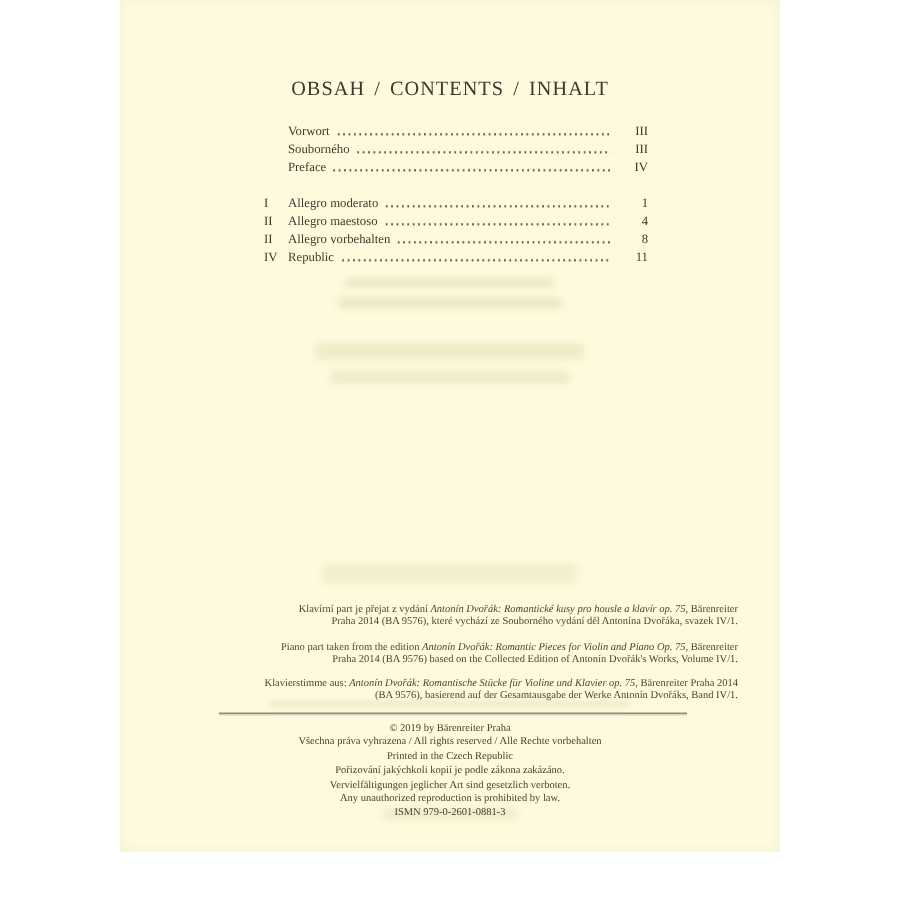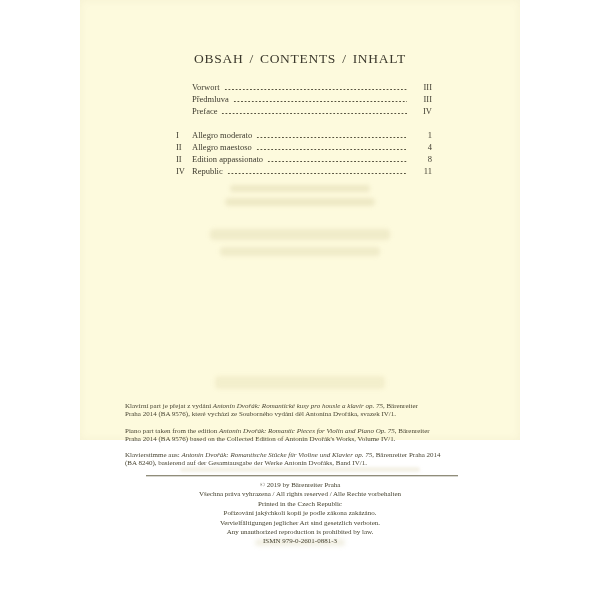--- a/index.html
+++ b/index.html
@@ -1,40 +1,40 @@
 <!DOCTYPE html>
 <html><head>
 <meta charset="utf-8">
 <style>
   html,body{margin:0;padding:0;}
   body{
     width:600px;height:600px;background:#ffffff;position:relative;overflow:hidden;
     font-family:"Liberation Serif","DejaVu Serif",serif;
   }
   .page{
-    position:absolute;left:80px;top:0;width:440px;height:440px;
+    position:absolute;left:80px;top:0;width:440px;height:568px;
     background:#fdfadd;box-shadow:inset 0 0 8px rgba(120,110,60,0.06);
   }
   .title{
     position:absolute;left:0;right:0;top:51px;text-align:center;
     font-size:13.5px;letter-spacing:0.7px;word-spacing:2px;color:#3b382c;
   }
   .toc{position:absolute;left:76px;top:81px;width:276px;color:#3e3b2f;}
   .toc-row{display:flex;height:12px;font-size:8.5px;line-height:12px;margin-left:20px;}
   .toc-numeral{width:16px;flex:none;}
   .toc-label{flex:none;white-space:nowrap;}
   .leader{
     flex:1;height:3px;align-self:flex-end;margin:0 5px 2px 4px;
     background-image:radial-gradient(circle,#57533f 0.6px,rgba(0,0,0,0) 0.8px);
     background-size:3.6px 3px;background-repeat:repeat-x;background-position:0 100%;
   }
   .toc-page{width:20px;flex:none;text-align:right;}
   .toc-gap{height:12px;}
   .footnotes{
-    position:absolute;left:45px;right:28px;top:402px;text-align:left;
+    position:absolute;left:12px;right:28px;top:402px;text-align:right;
     font-size:7px;line-height:8.3px;color:#4a4634;
   }
   .footnotes p{margin:0 0 8px 0;}
   .footnotes .it{font-style:italic;}
   .rule{
     position:absolute;left:66px;top:475px;width:312px;height:0;
     border-top:1px solid #908d7a;box-shadow:0 1px 0 rgba(144,141,122,0.35);
   }
   .copyright{
     position:absolute;left:0;right:0;top:481px;text-align:center;
@@ -62,21 +62,21 @@
   <div class="toc">
 
     <div class="toc-row">
       <span class="toc-numeral"></span>
       <span class="toc-label">Vorwort</span>
       <span class="leader"></span>
       <span class="toc-page">III</span>
     </div>
     <div class="toc-row">
       <span class="toc-numeral"></span>
-      <span class="toc-label">Předmluva</span>
+      <span class="toc-label">Souborného</span>
       <span class="leader"></span>
       <span class="toc-page">III</span>
     </div>
     <div class="toc-row">
       <span class="toc-numeral"></span>
       <span class="toc-label">Preface</span>
       <span class="leader"></span>
       <span class="toc-page">IV</span>
     </div>
 
@@ -89,21 +89,21 @@
       <span class="toc-page">1</span>
     </div>
     <div class="toc-row">
       <span class="toc-numeral">II</span>
       <span class="toc-label">Allegro maestoso</span>
       <span class="leader"></span>
       <span class="toc-page">4</span>
     </div>
     <div class="toc-row">
       <span class="toc-numeral">II</span>
-      <span class="toc-label">Edition appassionato</span>
+      <span class="toc-label">Allegro vorbehalten</span>
       <span class="leader"></span>
       <span class="toc-page">8</span>
     </div>
     <div class="toc-row">
       <span class="toc-numeral">IV</span>
       <span class="toc-label">Republic</span>
       <span class="leader"></span>
       <span class="toc-page">11</span>
     </div>
   </div>
@@ -115,21 +115,21 @@
   <div class="ghost g5"></div>
   <div class="ghost g6"></div>
   <div class="ghost g7"></div>
 
   <div class="footnotes">
     <p><span>Klavírní part je přejat z vydání </span><span class="it">Antonín Dvořák: Romantické kusy pro housle a klavír op. 75</span><span>, Bärenreiter</span><br>
       <span>Praha 2014 (BA 9576), které vychází ze Souborného vydání děl Antonína Dvořáka, svazek IV/1.</span></p>
     <p><span>Piano part taken from the edition </span><span class="it">Antonín Dvořák: Romantic Pieces for Violin and Piano Op. 75</span><span>, Bärenreiter</span><br>
       <span>Praha 2014 (BA 9576) based on the Collected Edition of Antonín Dvořák's Works, Volume IV/1.</span></p>
     <p><span>Klavierstimme aus: </span><span class="it">Antonín Dvořák: Romantische Stücke für Violine und Klavier op. 75</span><span>, Bärenreiter Praha 2014</span><br>
-      <span>(BA 8240), basierend auf der Gesamtausgabe der Werke Antonín Dvořáks, Band IV/1.</span></p>
+      <span>(BA 9576), basierend auf der Gesamtausgabe der Werke Antonín Dvořáks, Band IV/1.</span></p>
   </div>
 
   <div class="rule"></div>
 
   <div class="copyright">
     <div>© 2019 by Bärenreiter Praha</div>
     <div>Všechna práva vyhrazena / All rights reserved / Alle Rechte vorbehalten</div>
     <div>Printed in the Czech Republic</div>
     <div>Pořizování jakýchkoli kopií je podle zákona zakázáno.</div>
     <div>Vervielfältigungen jeglicher Art sind gesetzlich verboten.</div>

